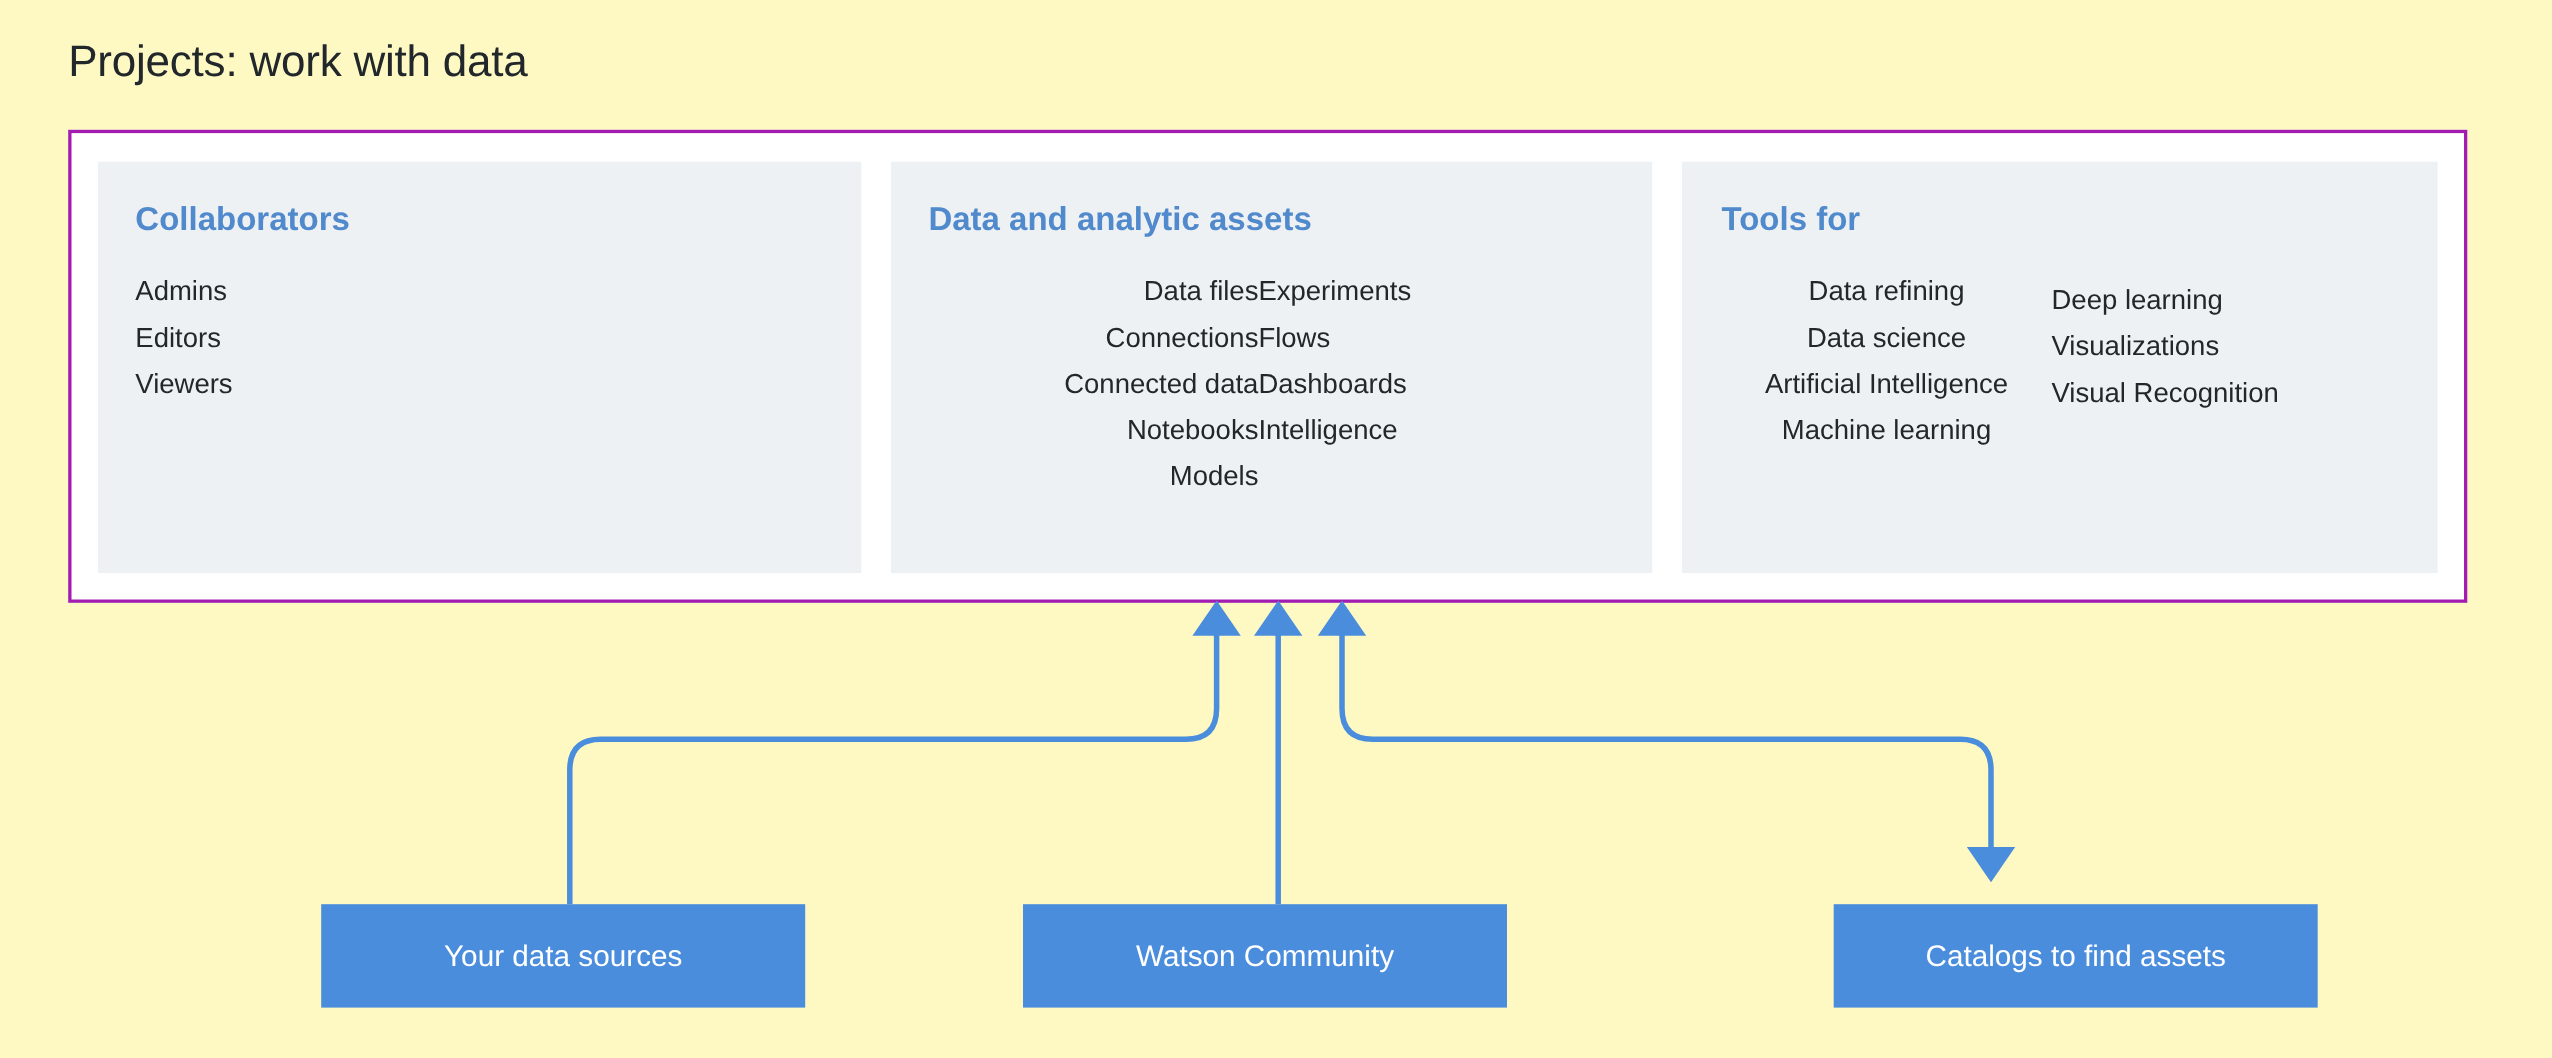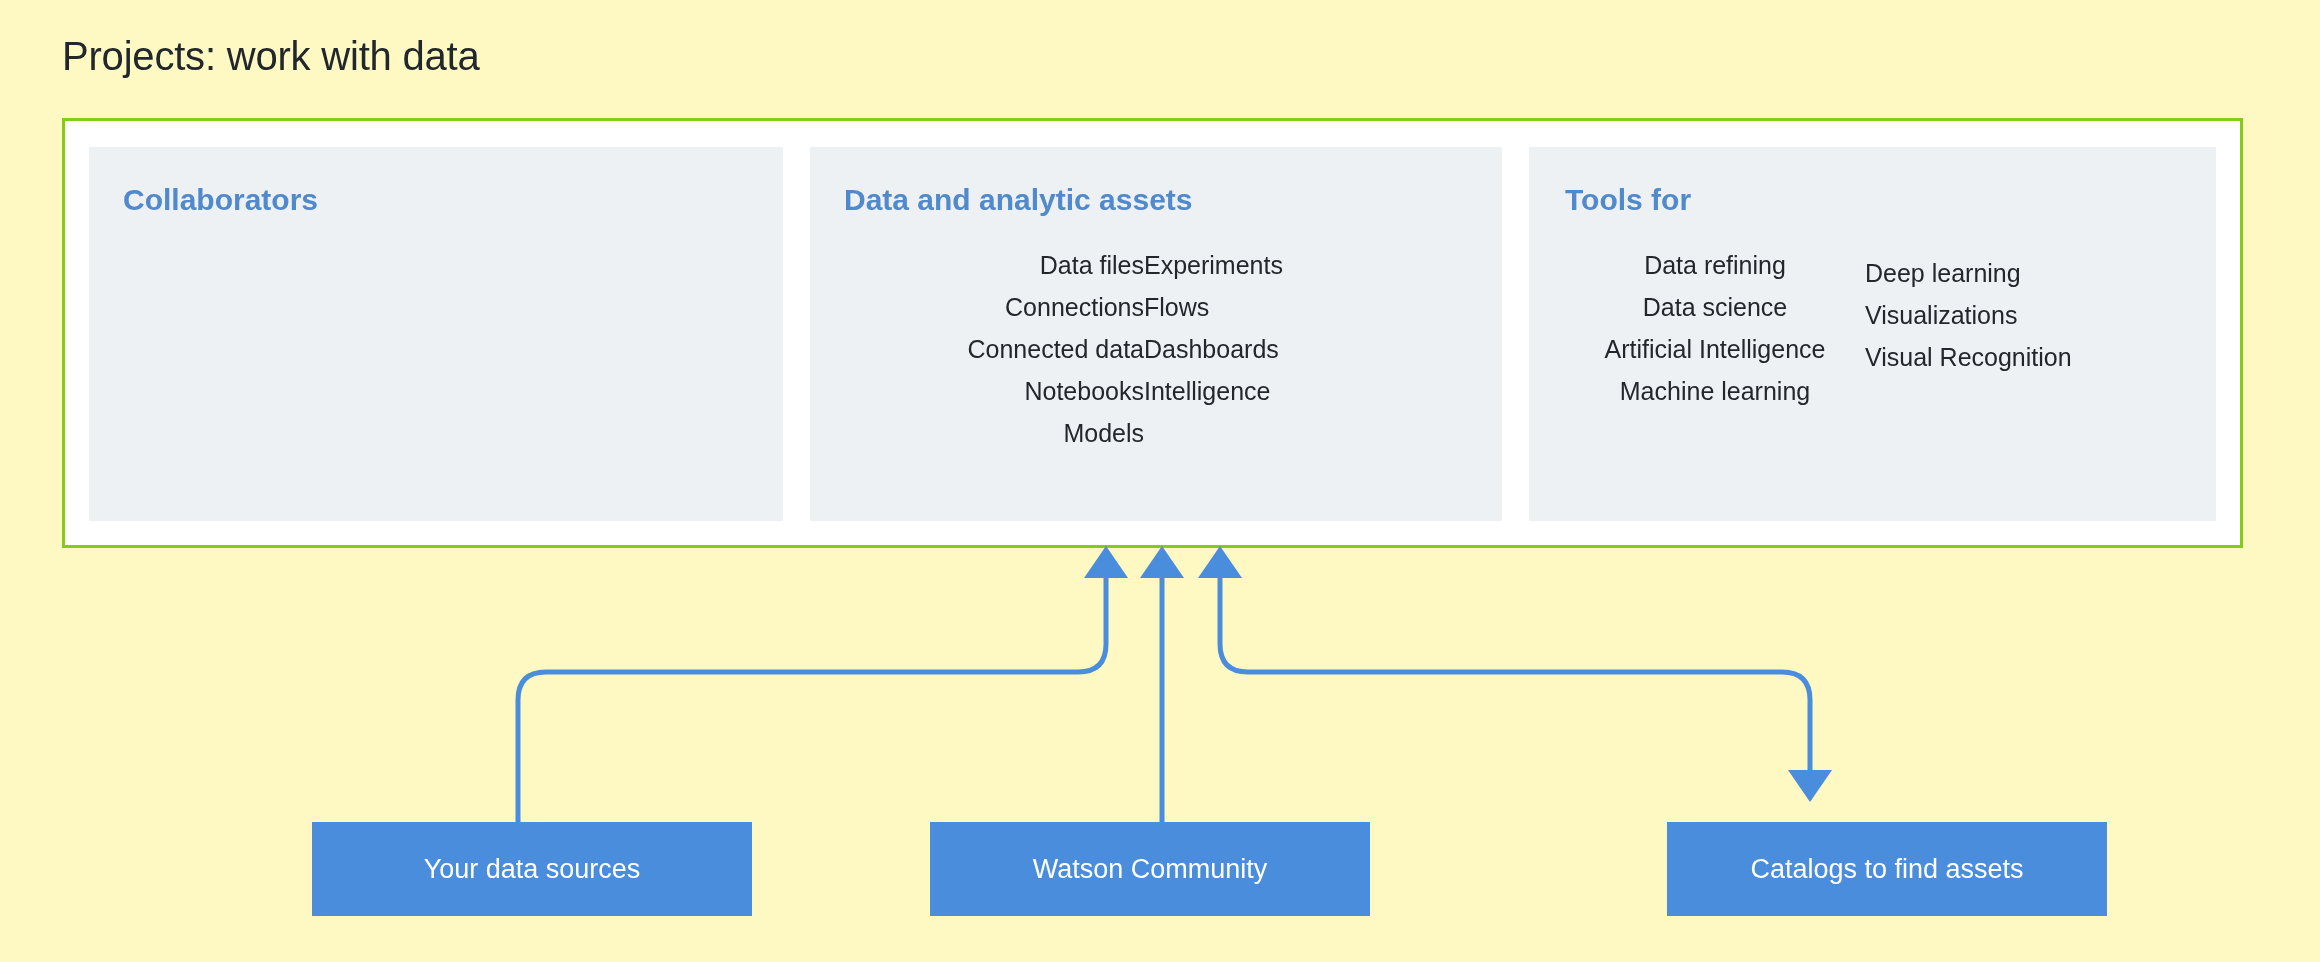--- a/index.html
+++ b/index.html
@@ -34,21 +34,21 @@
   }
 
   
   #projects-panel {
     position: absolute;
     left: 62px;
     top: 118px;
     width: 2181px;
     height: 430px;
     box-sizing: border-box;
-    border: 3px solid #84cc16;
+    border: 3px solid #a21caf;
     background: #ffffff;
   }
 
   .panel-cards {
     position: absolute;
     left: 24px;
     top: 26px;
     right: 24px;
     bottom: 24px;
     display: flex;
@@ -113,36 +113,43 @@
     color: #ffffff;
     font-size: 27px;
     font-weight: 400;
     display: flex;
     align-items: center;
     justify-content: center;
     height: 94px;
     box-sizing: border-box;
     white-space: nowrap;
   }
-  #box-your-data-sources   { left: 312px;  top: 822px; width: 440px; }
+  #box-your-data-sources   { left: 292px;  top: 822px; width: 440px; }
   #box-watson-community    { left: 930px;  top: 822px; width: 440px; }
   #box-catalogs            { left: 1667px; top: 822px; width: 440px; }
 </style>
 </head>
 <body>
 
 <div id="stage">
 
   <div id="page-title">Projects: work with data</div>
 
   <div id="projects-panel">
     <div class="panel-cards">
 
       <div class="card card-collaborators">
         <div class="card-title">Collaborators</div>
+        <div class="card-cols">
+          <div class="col col-a">
+            <div class="col-item">Admins</div>
+            <div class="col-item">Editors</div>
+            <div class="col-item">Viewers</div>
+          </div>
+        </div>
       </div>
 
       <div class="card card-assets">
         <div class="card-title">Data and analytic assets</div>
         <div class="card-cols">
           <div class="col col-a">
             <div class="col-item">Data files</div>
             <div class="col-item">Connections</div>
             <div class="col-item">Connected data</div>
             <div class="col-item">Notebooks</div>

